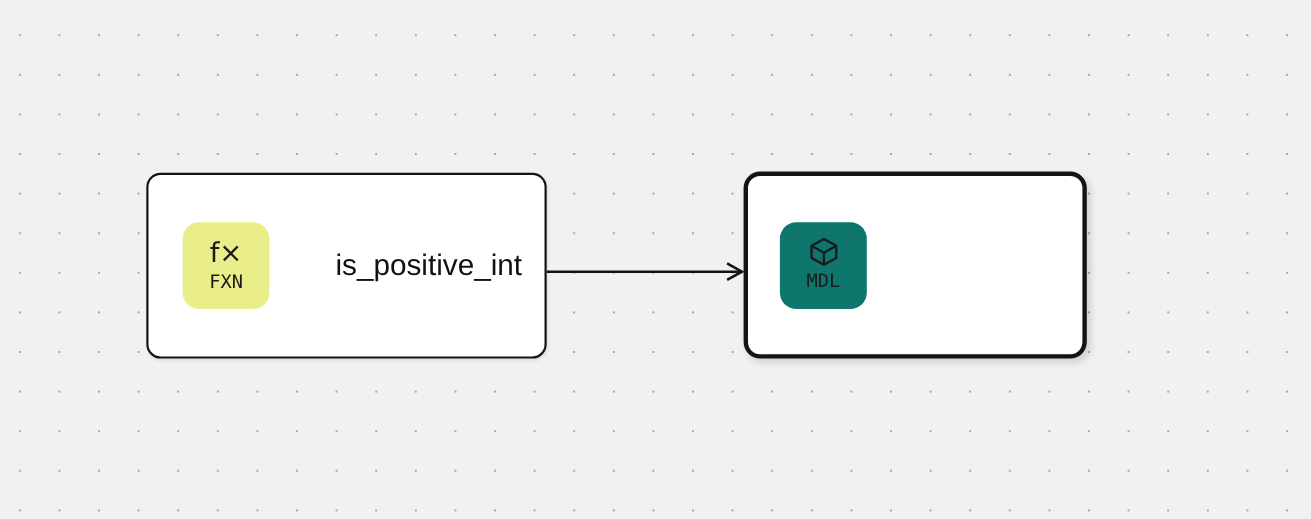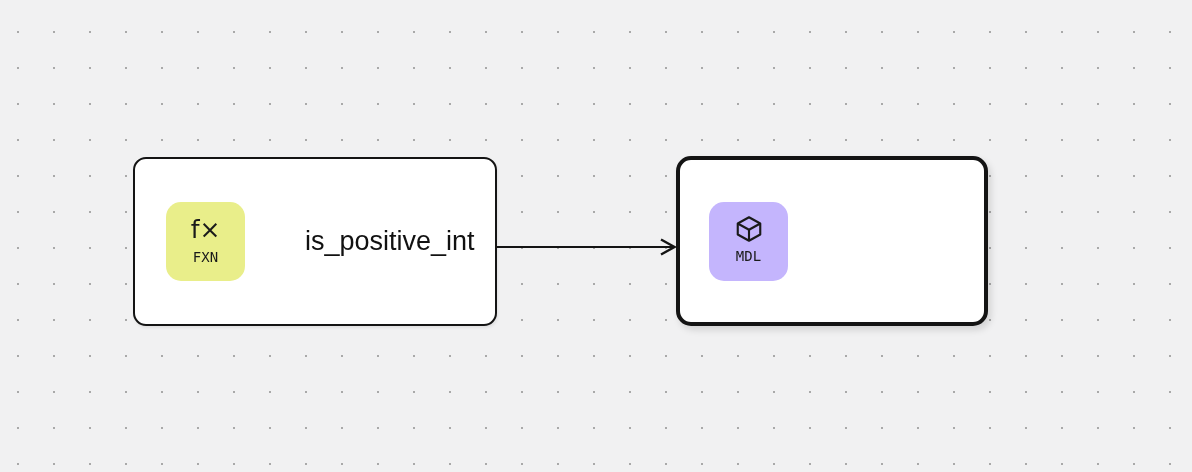--- a/index.html
+++ b/index.html
@@ -70,21 +70,21 @@
     line-height: 30px;
     color: #1a1a1a;
   }
   .badge-icon {
     width: 30px;
     height: 30px;
     display: block;
   }
   .badge-code {
     font-family: "DejaVu Sans Mono", monospace;
-    font-size: 14px;
+    font-size: 17px;
     line-height: 24px;
     letter-spacing: 0px;
     color: #1a1a1a;
   }
   .node-label {
     font-size: 27px;
     font-weight: 400;
     color: #111111;
     white-space: nowrap;
     margin-left: 28px;
@@ -102,21 +102,21 @@
 
   <div class="node node-function">
     <div class="badge" style="background: rgb(233, 238, 138);">
       <span class="badge-glyph">f×</span>
       <span class="badge-code">FXN</span>
     </div>
     <span class="node-label">is_positive_int</span>
   </div>
 
   <div class="node node-model">
-    <div class="badge" style="background: #c4b5fd; justify-content: center;">
+    <div class="badge" style="background: #0f766e; justify-content: center;">
       <svg class="badge-icon" viewBox="0 0 24 24" fill="none" stroke="#1a1a1a" stroke-width="1.7" stroke-linejoin="round" xmlns="http://www.w3.org/2000/svg">
         <path d="M12 2.6 L21 7.6 V16.4 L12 21.4 L3 16.4 V7.6 Z"></path>
         <path d="M3 7.6 L12 12.6 L21 7.6"></path>
         <path d="M12 12.6 V21.4"></path>
       </svg>
       <span class="badge-code">MDL</span>
     </div>
   </div>
 
 </div>

